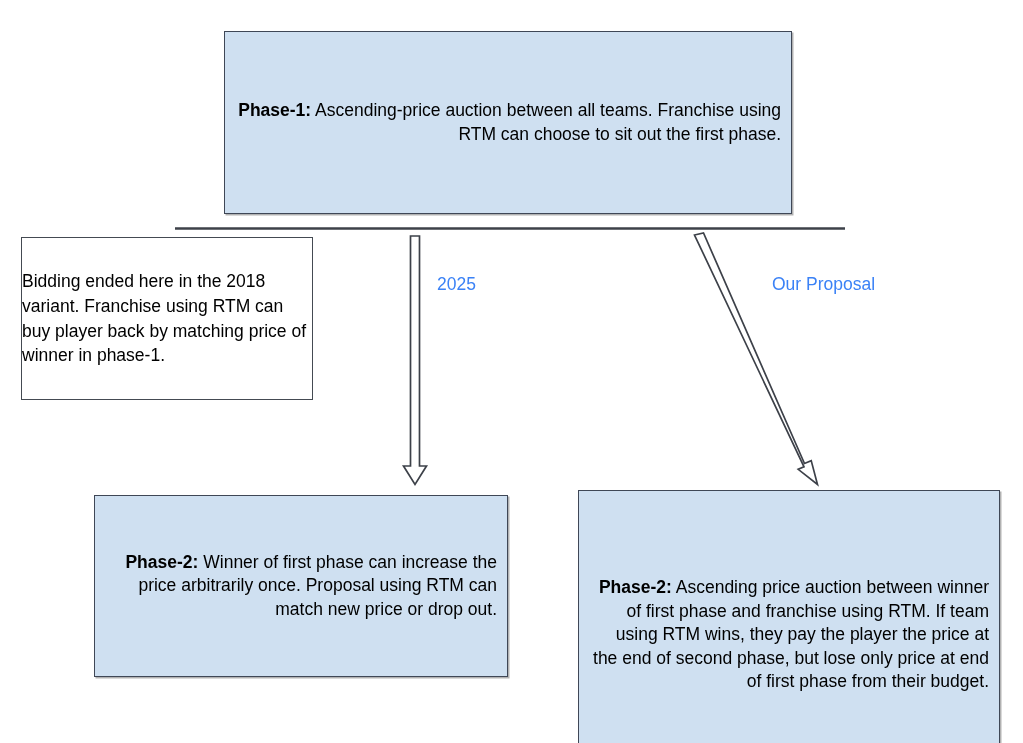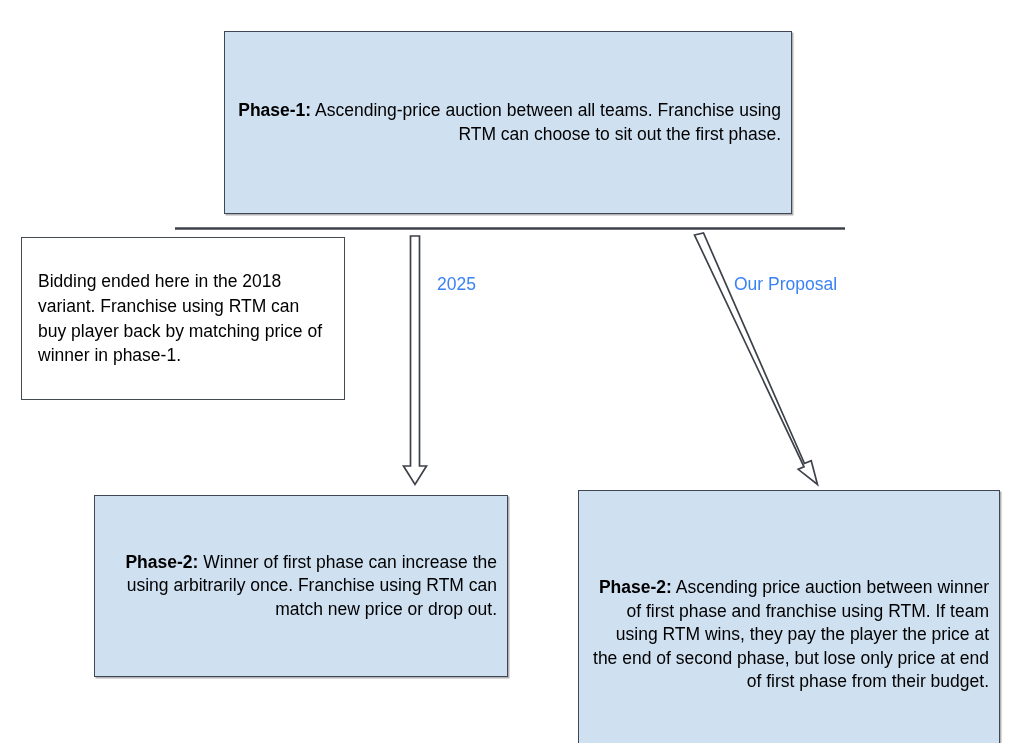--- a/index.html
+++ b/index.html
@@ -51,25 +51,25 @@
   }
   #phase1 {
     left: 224px;
     top: 31px;
     width: 568px;
     height: 183px;
   }
   #note2018 {
     left: 21px;
     top: 237px;
-    width: 324px;
+    width: 292px;
     height: 163px;
     font-size: 17.5px;
     line-height: 1.42;
-    padding: 8px 16px;
+    padding: 8px 0;
   }
   #phase2-2025 {
     left: 94px;
     top: 495px;
     width: 414px;
     height: 182px;
   }
   #phase2-proposal {
     left: 578px;
     top: 490px;
@@ -88,21 +88,21 @@
     position: absolute;
     font-size: 17.5px;
     color: #3b82f6;
     white-space: nowrap;
   }
   #label-2025 {
     left: 437px;
     top: 274px;
   }
   #label-proposal {
-    left: 734px;
+    left: 772px;
     top: 274px;
   }
 </style>
 </head>
 <body>
 
 <div id="canvas">
 
   <svg class="svg-layer" viewBox="0 0 1023 743" xmlns="http://www.w3.org/2000/svg">
 
@@ -122,21 +122,21 @@
 
   <div class="node node-white" id="note2018">
     <p>Bidding ended here in the 2018 variant. Franchise using RTM can buy player back by matching price of winner in phase-1.</p>
   </div>
 
   <span class="edge-label" id="label-2025">2025</span>
   <span class="edge-label" id="label-proposal">Our Proposal</span>
 
   <div class="node node-blue" id="phase2-2025">
     <p>
-      <b>Phase-2:</b><span> Winner of first phase can increase the using arbitrarily once. Franchise using RTM can match new price or drop out.</span>
+      <b>Phase-2:</b><span> Winner of first phase can increase the price arbitrarily once. Proposal using RTM can match new price or drop out.</span>
     </p>
   </div>
 
   <div class="node node-blue" id="phase2-proposal">
     <p>
       <b>Phase-2:</b><span> Ascending price auction between winner of first phase and franchise using RTM. If team using RTM wins, they pay the player the price at the end of second phase, but lose only price at end of first phase from their budget.</span>
     </p>
   </div>
 
 </div>

